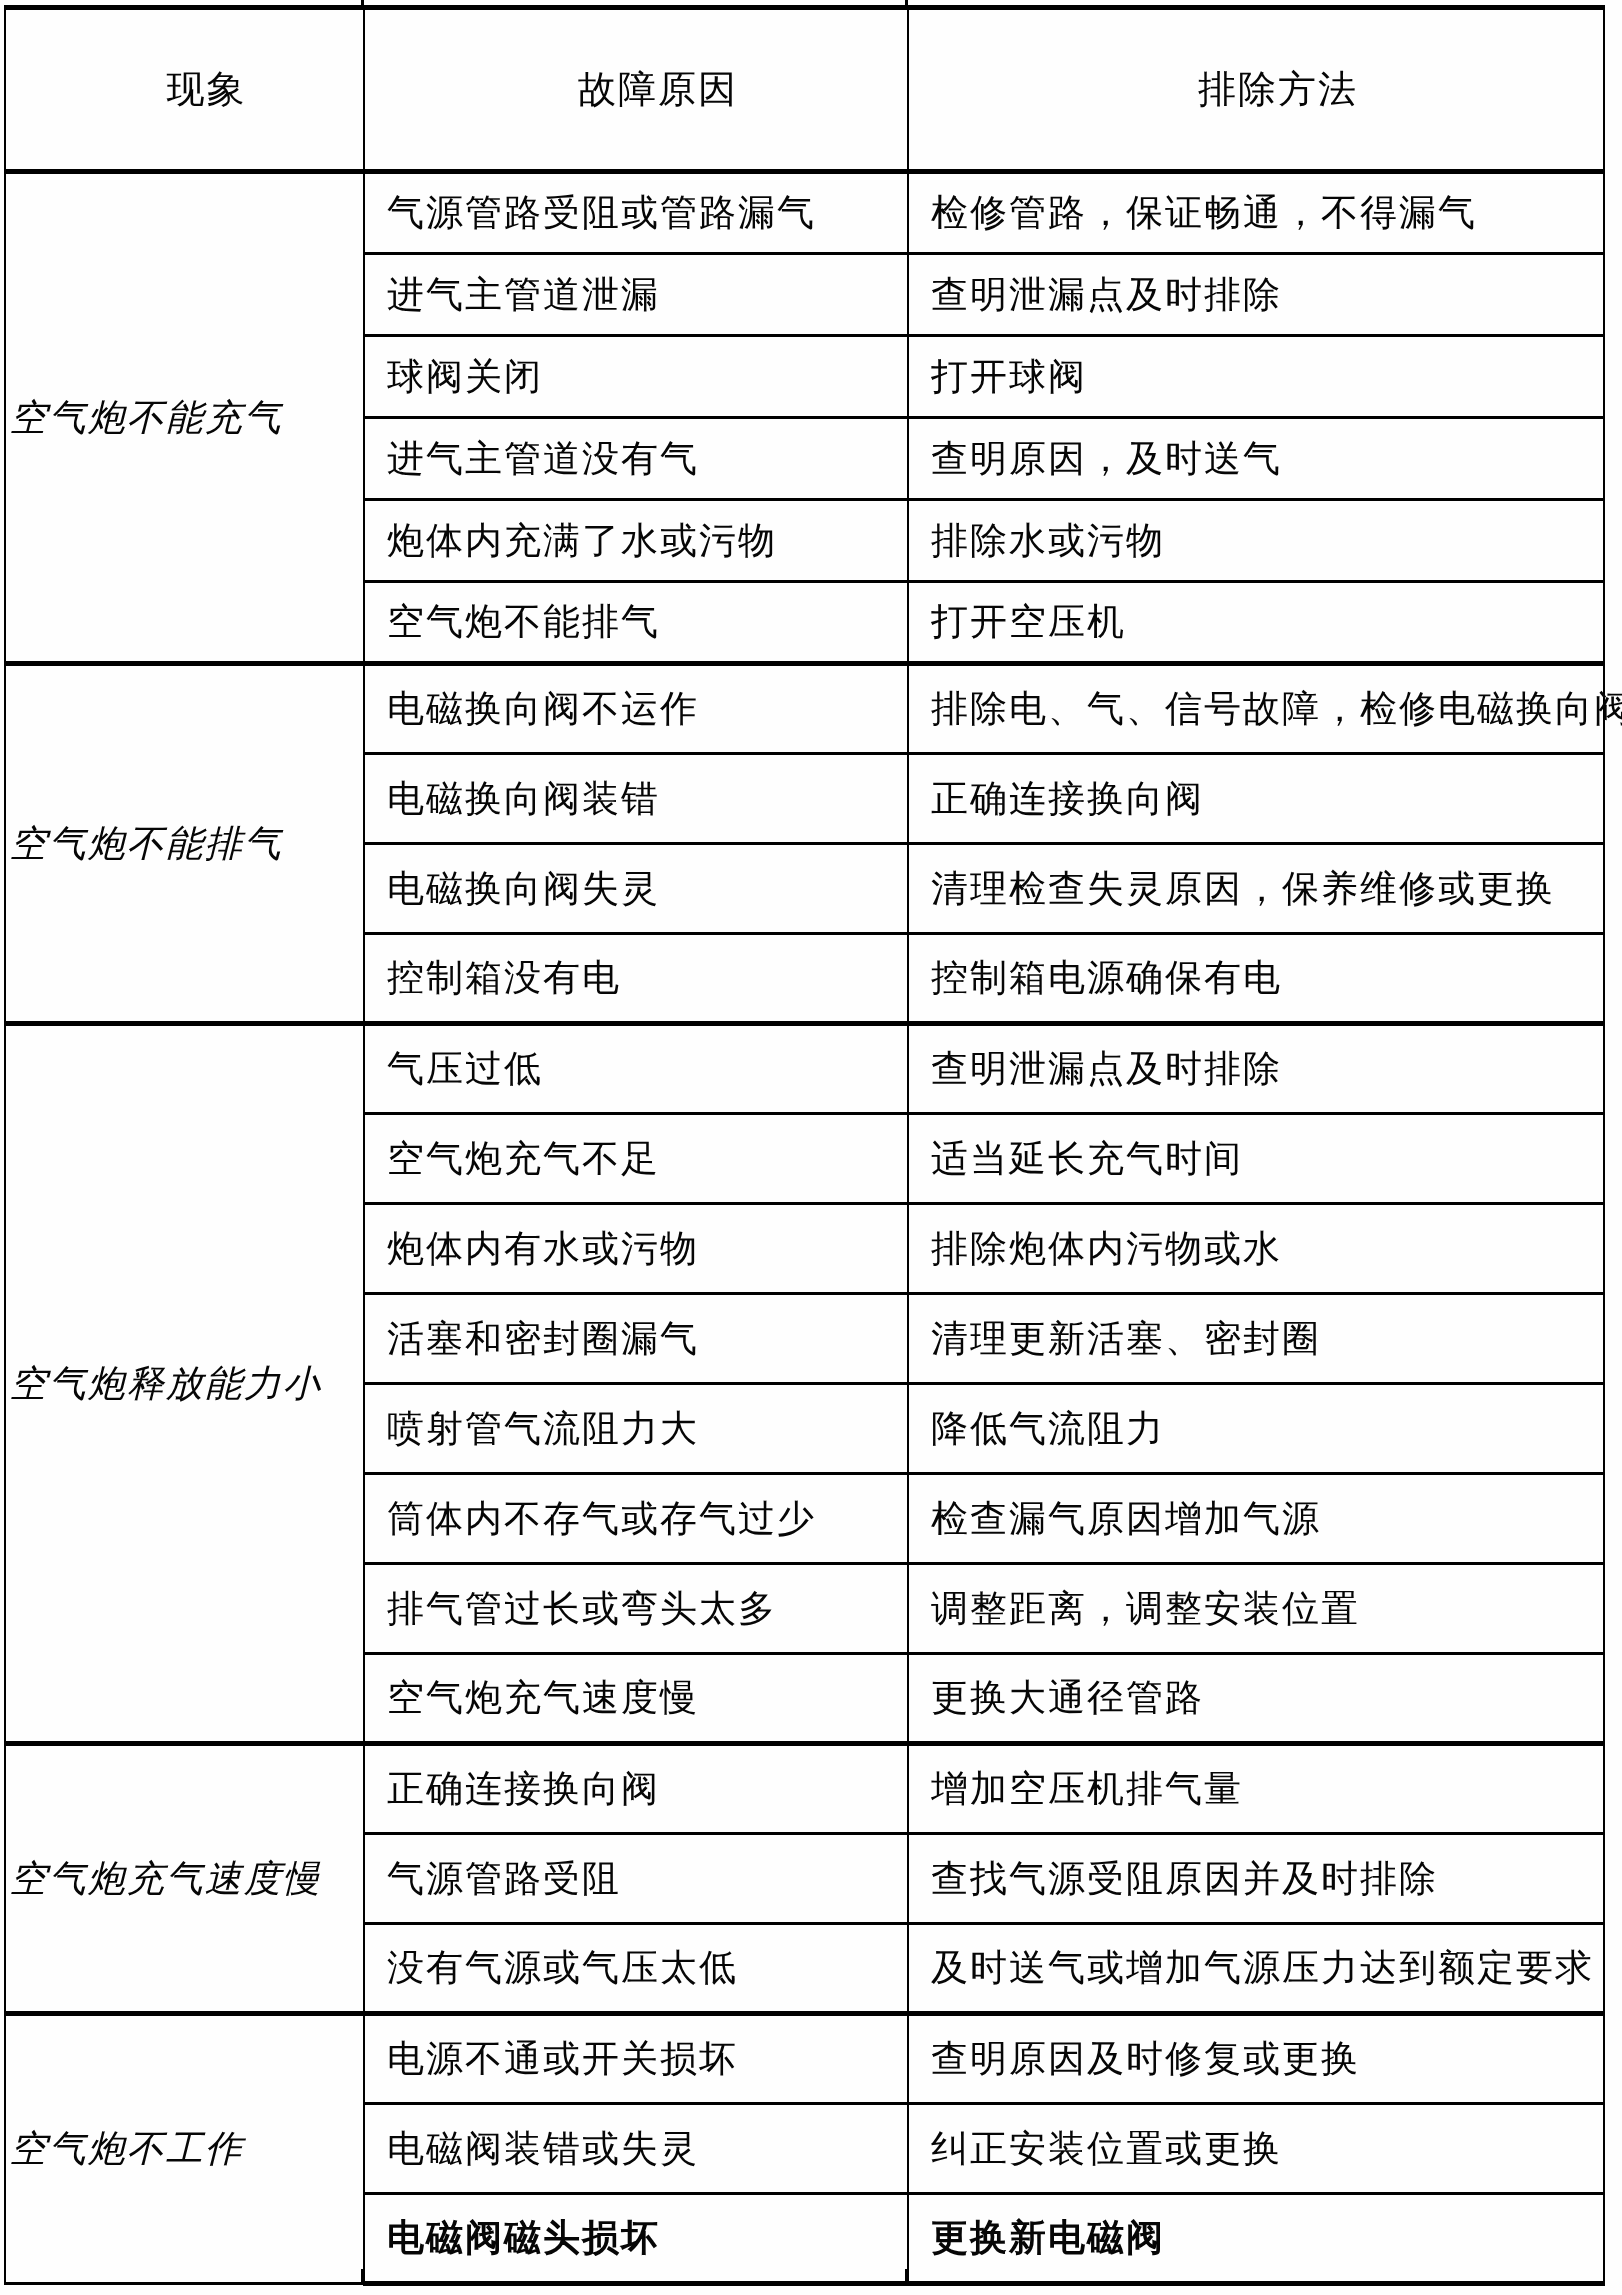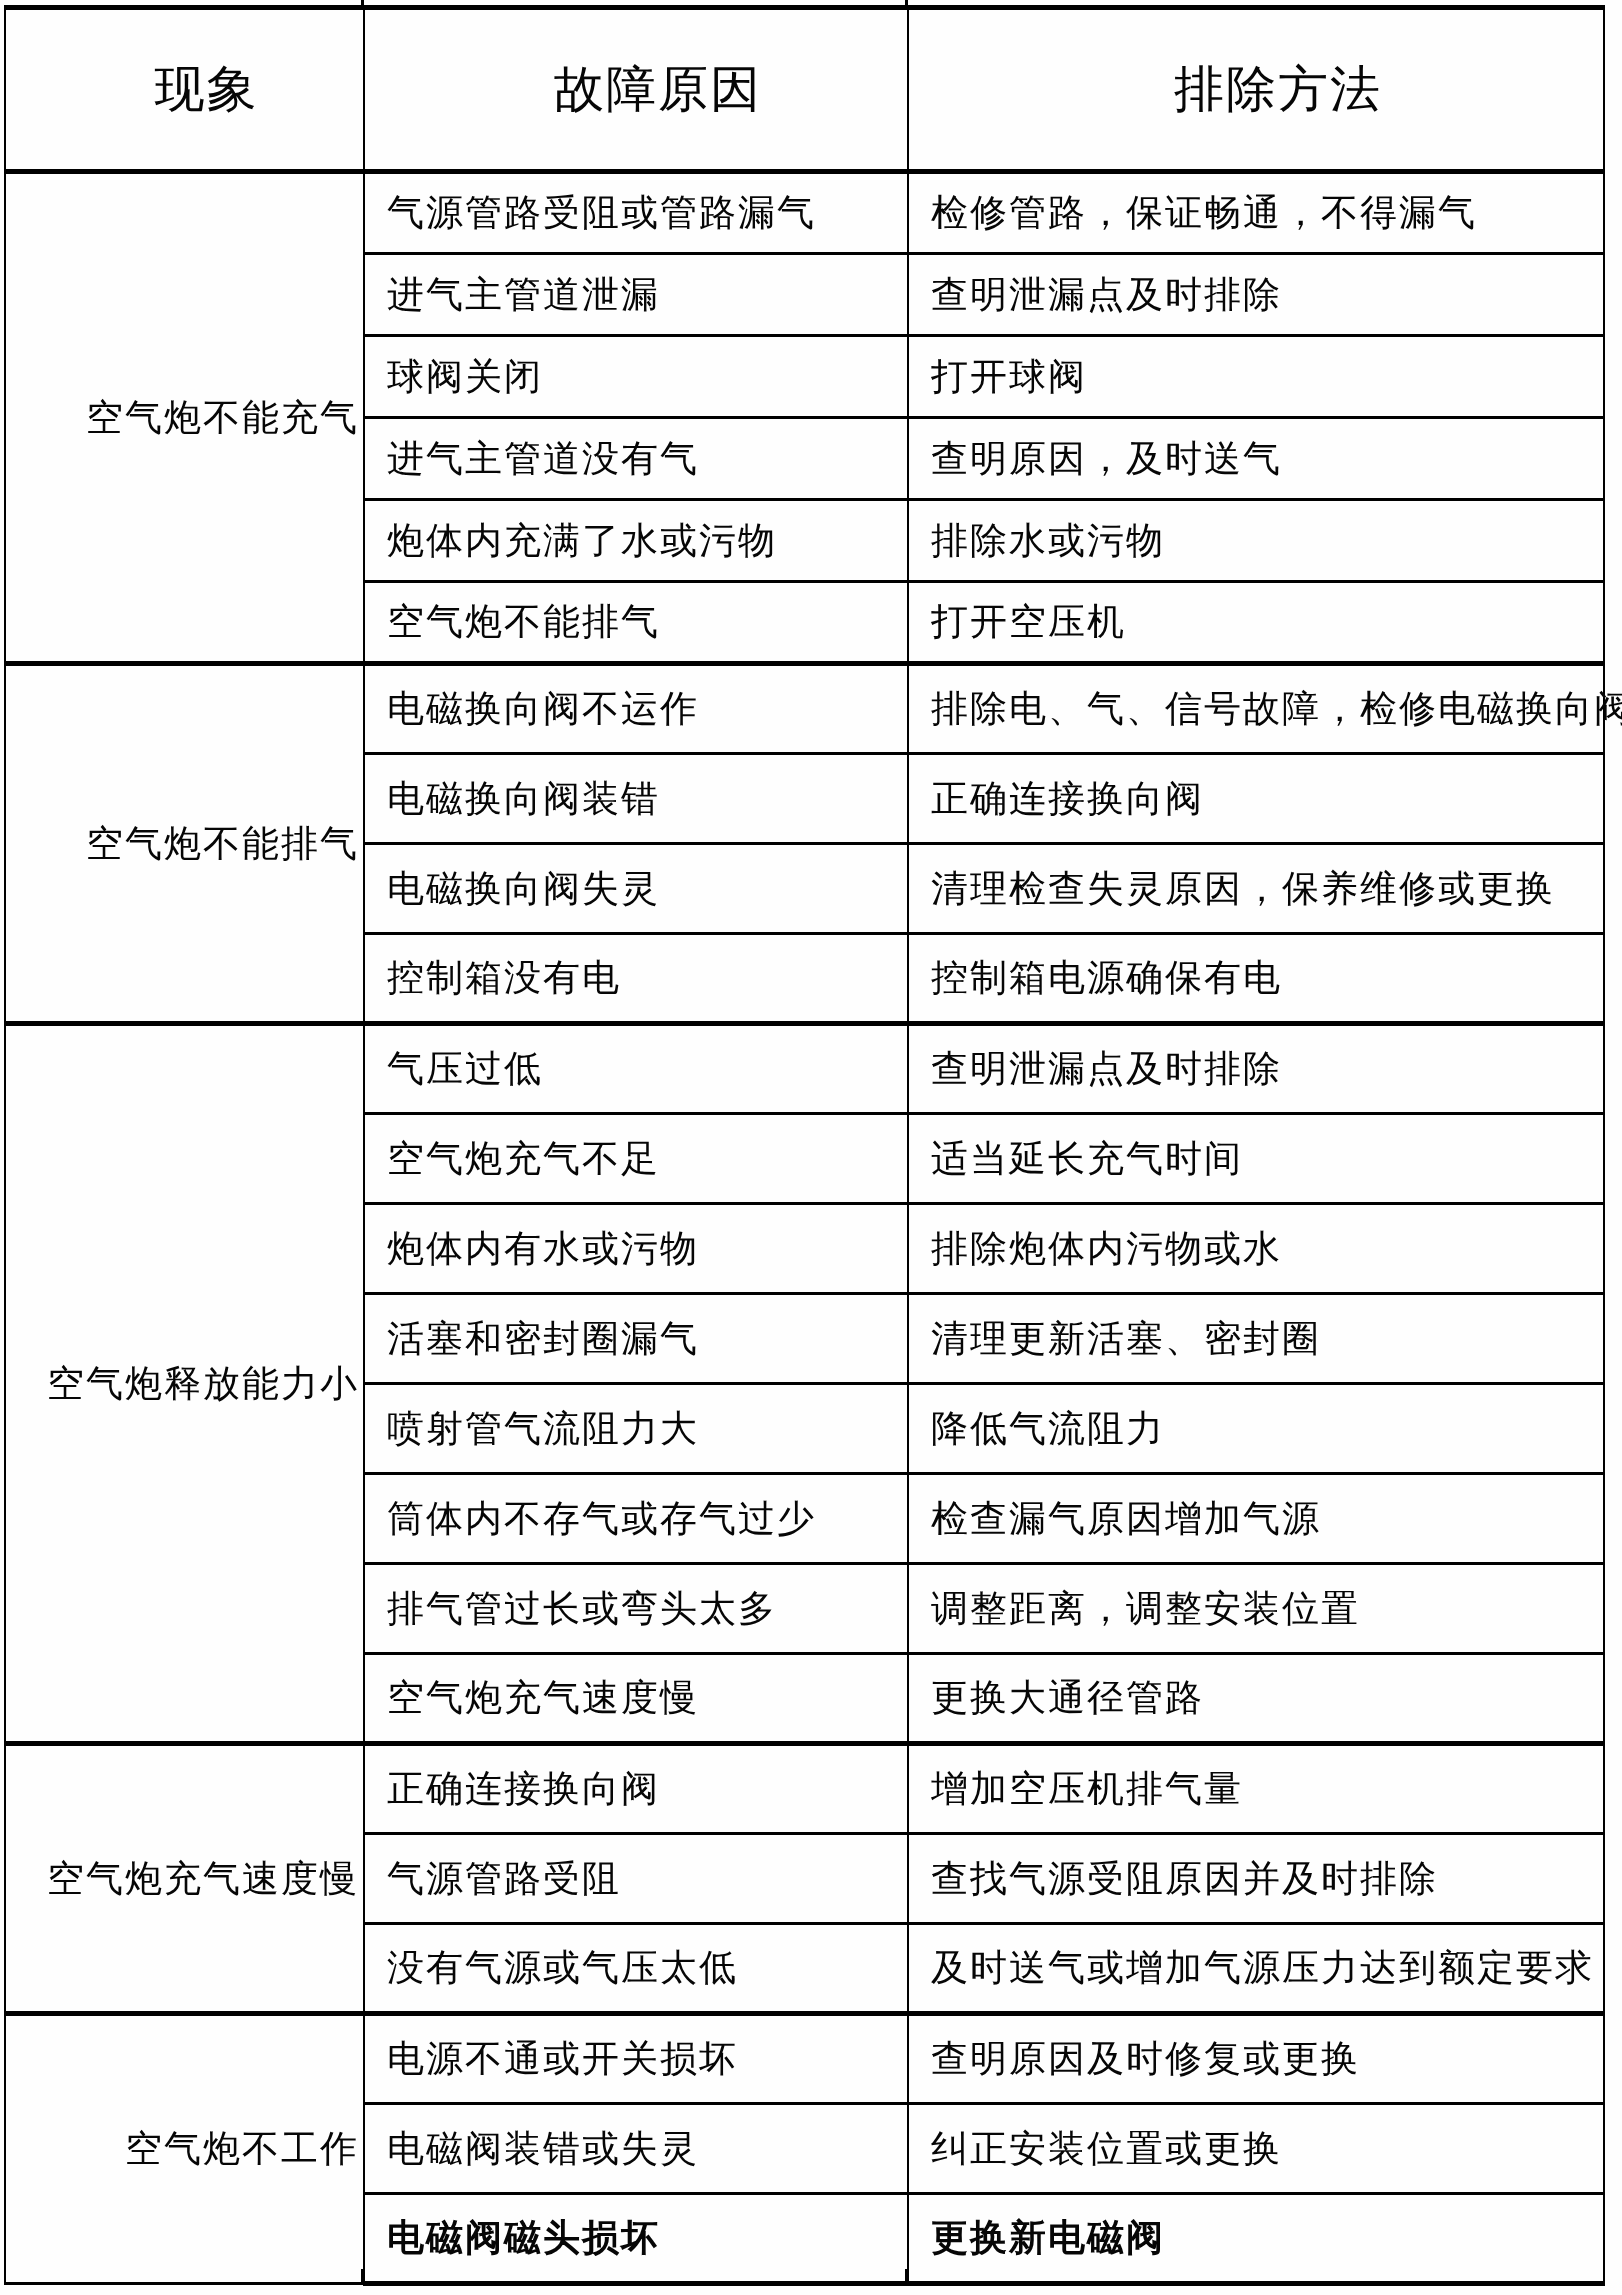--- a/index.html
+++ b/index.html
@@ -34,27 +34,27 @@
     letter-spacing: 2px;
     color: #060606;
     font-weight: normal;
     white-space: nowrap;
     overflow: visible;
     vertical-align: middle;
     padding: 0;
   }
   thead tr { height: 164px; }
   th {
-    font-size: 50px;
+    font-size: 38px;
     text-align: center;
     border-top-width: 5.2px;
     border-bottom-width: 5.2px;
     padding-left: 44px;
   }
-  td.phen { text-align: right; padding: 0 3.9px; }
+  td.phen { text-align: left; padding: 0 3.9px; font-style: italic; }
   td.cause, td.remedy { text-align: left; padding-left: 22px; }
 
   tbody.grp tr { height: 90px; }
   tbody.g0 tr { height: 82px; }
   tbody.grp tr:first-child td { border-top-width: 5.2px; margin-left: 17px; }
   tbody.grp:last-child tr:last-child td { border-bottom-width: 5.2px; font-weight: bold; }
 
   
   .stub {
     position: absolute;

